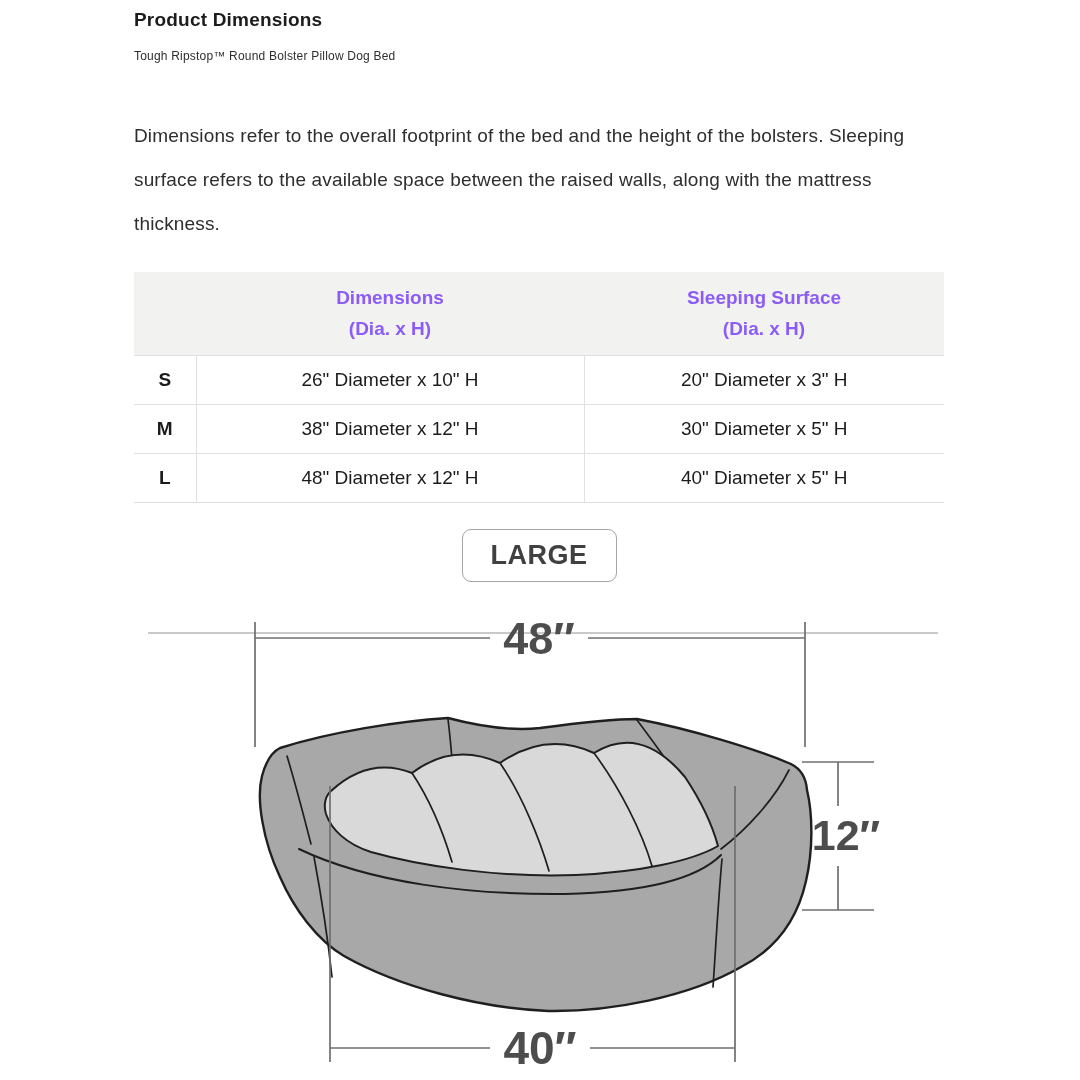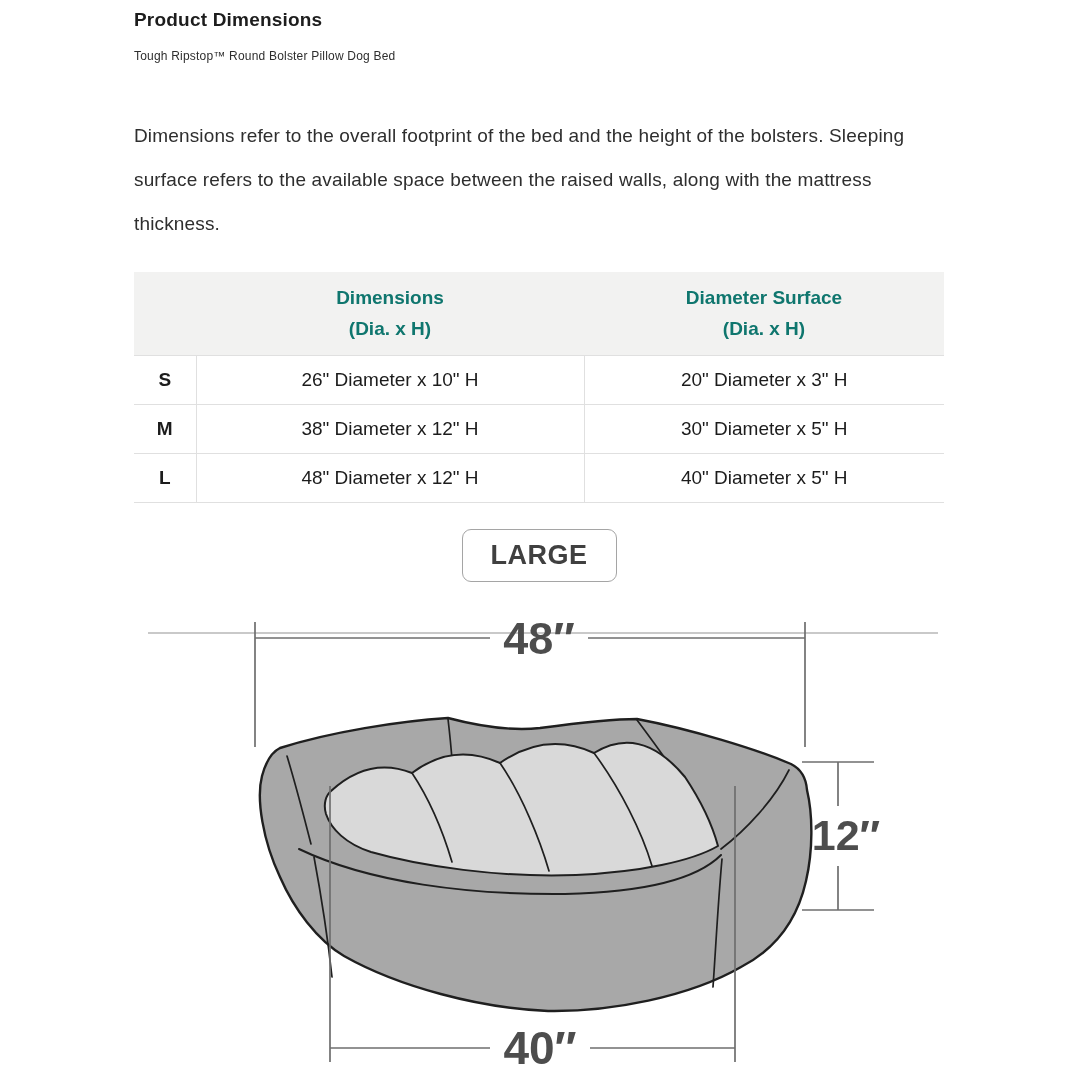--- a/index.html
+++ b/index.html
@@ -12,21 +12,21 @@
   *{box-sizing:border-box;margin:0;padding:0;}
   html,body{width:1080px;height:1080px;overflow:hidden;background:#ffffff;}
   body{position:relative;font-family:"Liberation Sans",sans-serif;color:var(--text);}
   .content{padding:8px 136px 0 134px;}
   .page-title{font-size:19px;font-weight:bold;line-height:24px;color:#1d1d1d;letter-spacing:.2px;}
   .subtitle{font-size:12px;line-height:24px;margin-top:12px;letter-spacing:.2px;}
   .description{font-size:19px;line-height:44px;margin-top:46px;letter-spacing:.15px;}
   table.size-table{width:100%;border-collapse:collapse;margin-top:26px;table-layout:fixed;}
   .size-table col.c1{width:62px;} .size-table col.c2{width:388px;} .size-table col.c3{width:360px;}
   .size-table thead th{background:var(--table-header-bg);font-size:19px;font-weight:bold;
-    line-height:31px;padding:10px 0 11px;text-align:center;color:#0f766e;}
+    line-height:31px;padding:10px 0 11px;text-align:center;color:#8b5cf6;}
   .size-table tbody td{height:49px;font-size:19px;text-align:center;vertical-align:middle;color:#1c1c1c;}
   .size-table tbody td.size{font-weight:bold;}
   .size-table tbody tr td{border-top:1px solid var(--table-border);}
   .size-table tbody tr:last-child td{border-bottom:1px solid var(--table-border);}
   .size-table tbody td:nth-child(1),.size-table tbody td:nth-child(2){border-right:1px solid var(--table-border);}
   .button-row{text-align:center;margin-top:26px;}
   .size-button{display:inline-block;background:#fff;border:1.5px solid var(--button-border);
     border-radius:9px;padding:10px 28px;font-size:27px;font-weight:bold;color:var(--button-text);
     letter-spacing:.5px;font-family:"Liberation Sans",sans-serif;cursor:pointer;}
   .divider{border:none;border-top:2px solid var(--divider);margin:50px 6px 0 14px;}
@@ -54,21 +54,21 @@
         <col class="c3">
       </colgroup>
     <thead>
       <tr>
         <th></th>
         <th>
           <div>Dimensions</div>
           <div>(Dia. x H)</div>
         </th>
         <th>
-          <div>Diameter Surface</div>
+          <div>Sleeping Surface</div>
           <div>(Dia. x H)</div>
         </th>
       </tr>
     </thead>
     <tbody>
       <tr>
         <td class="size">S</td>
         <td>26" Diameter x 10" H</td>
         <td>20" Diameter x 3" H</td>
       </tr>

